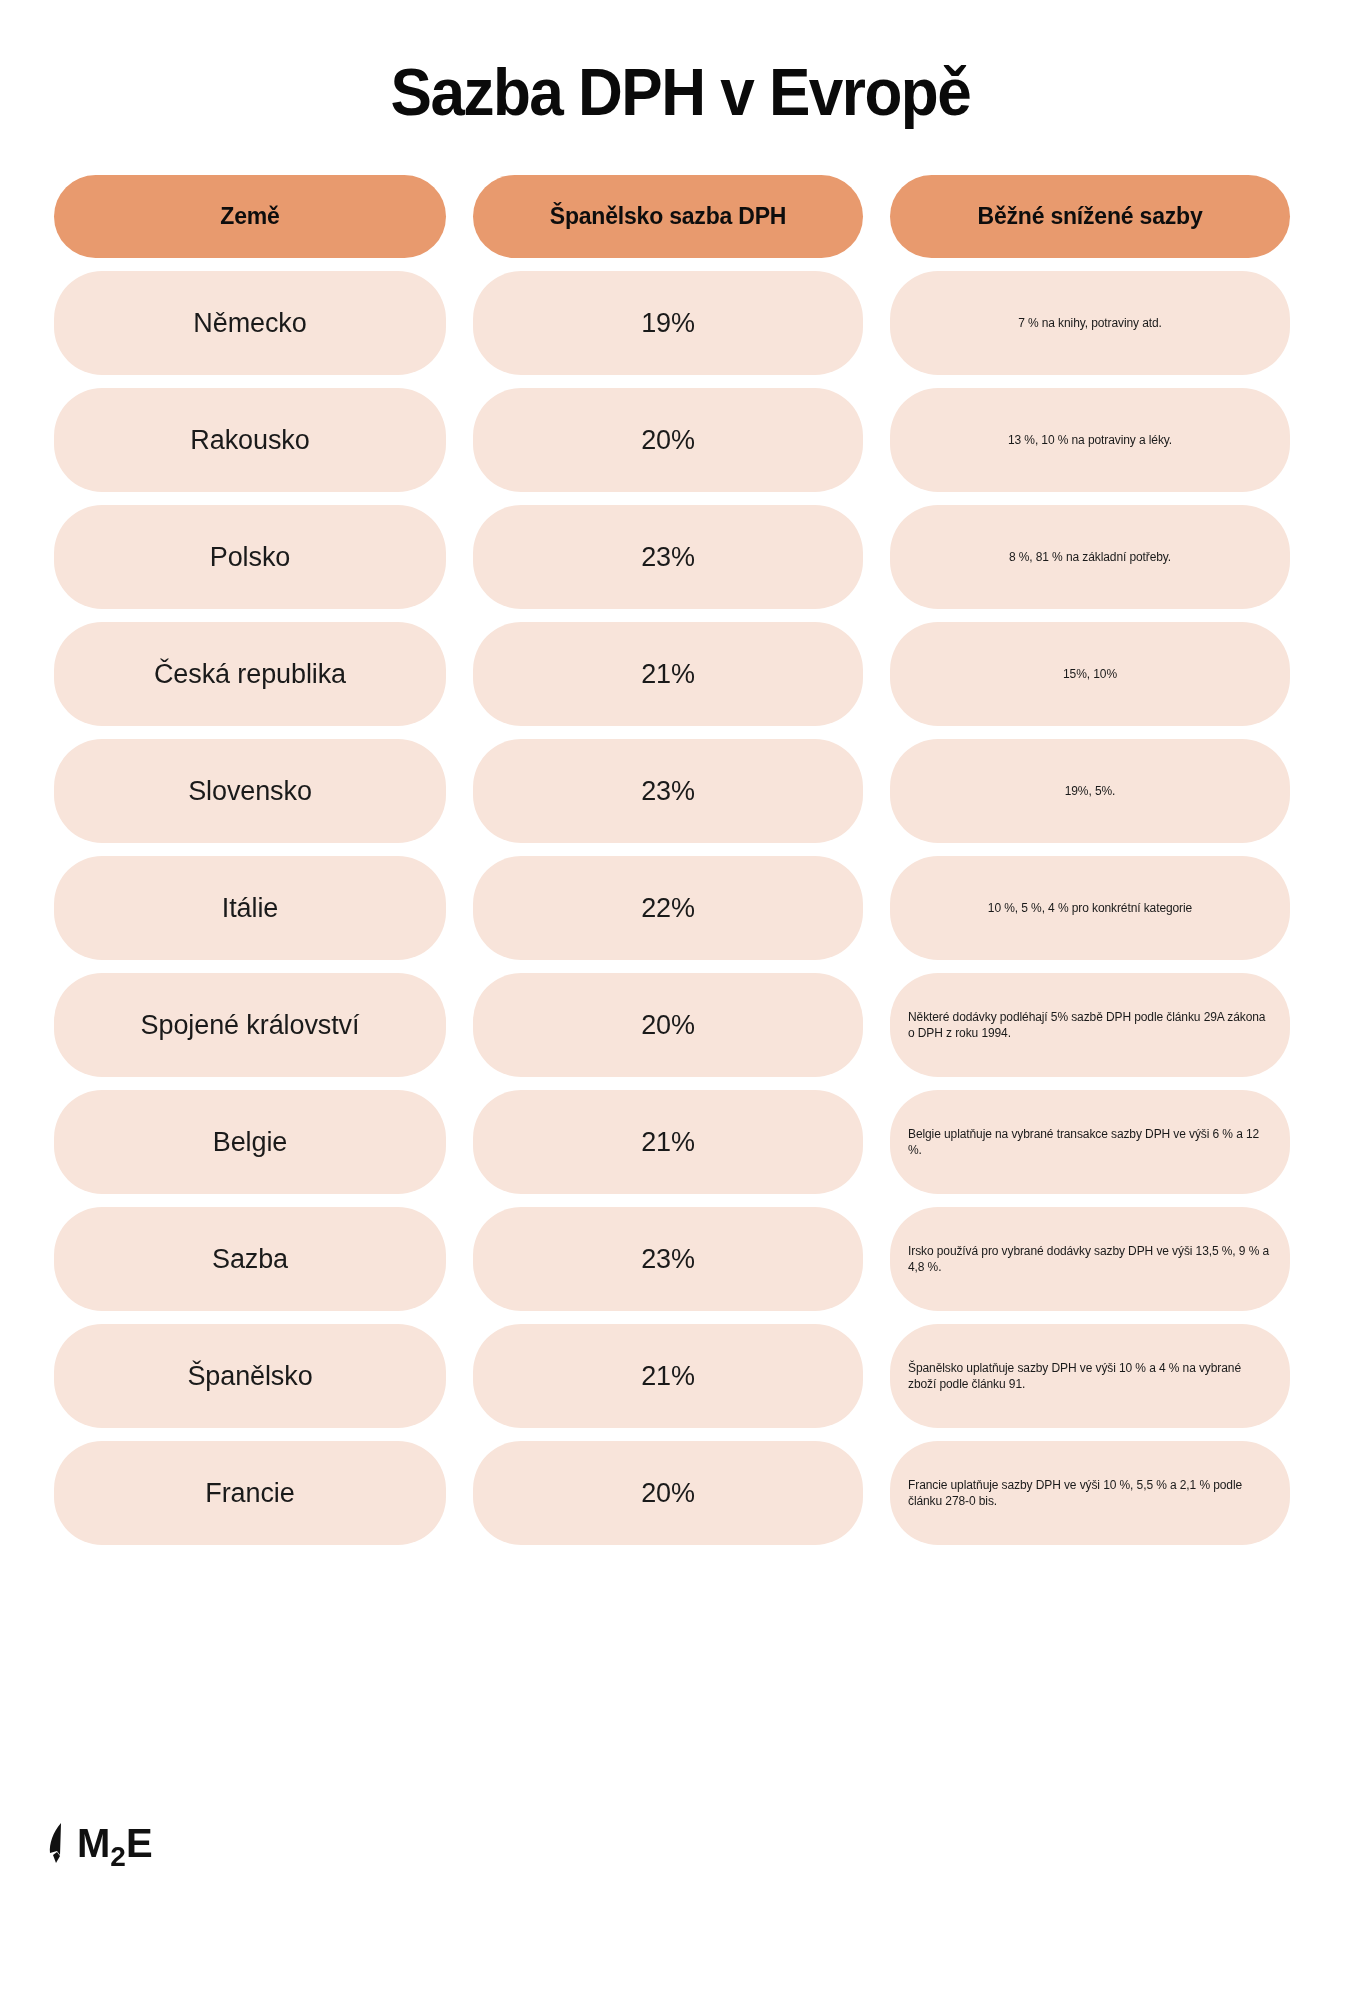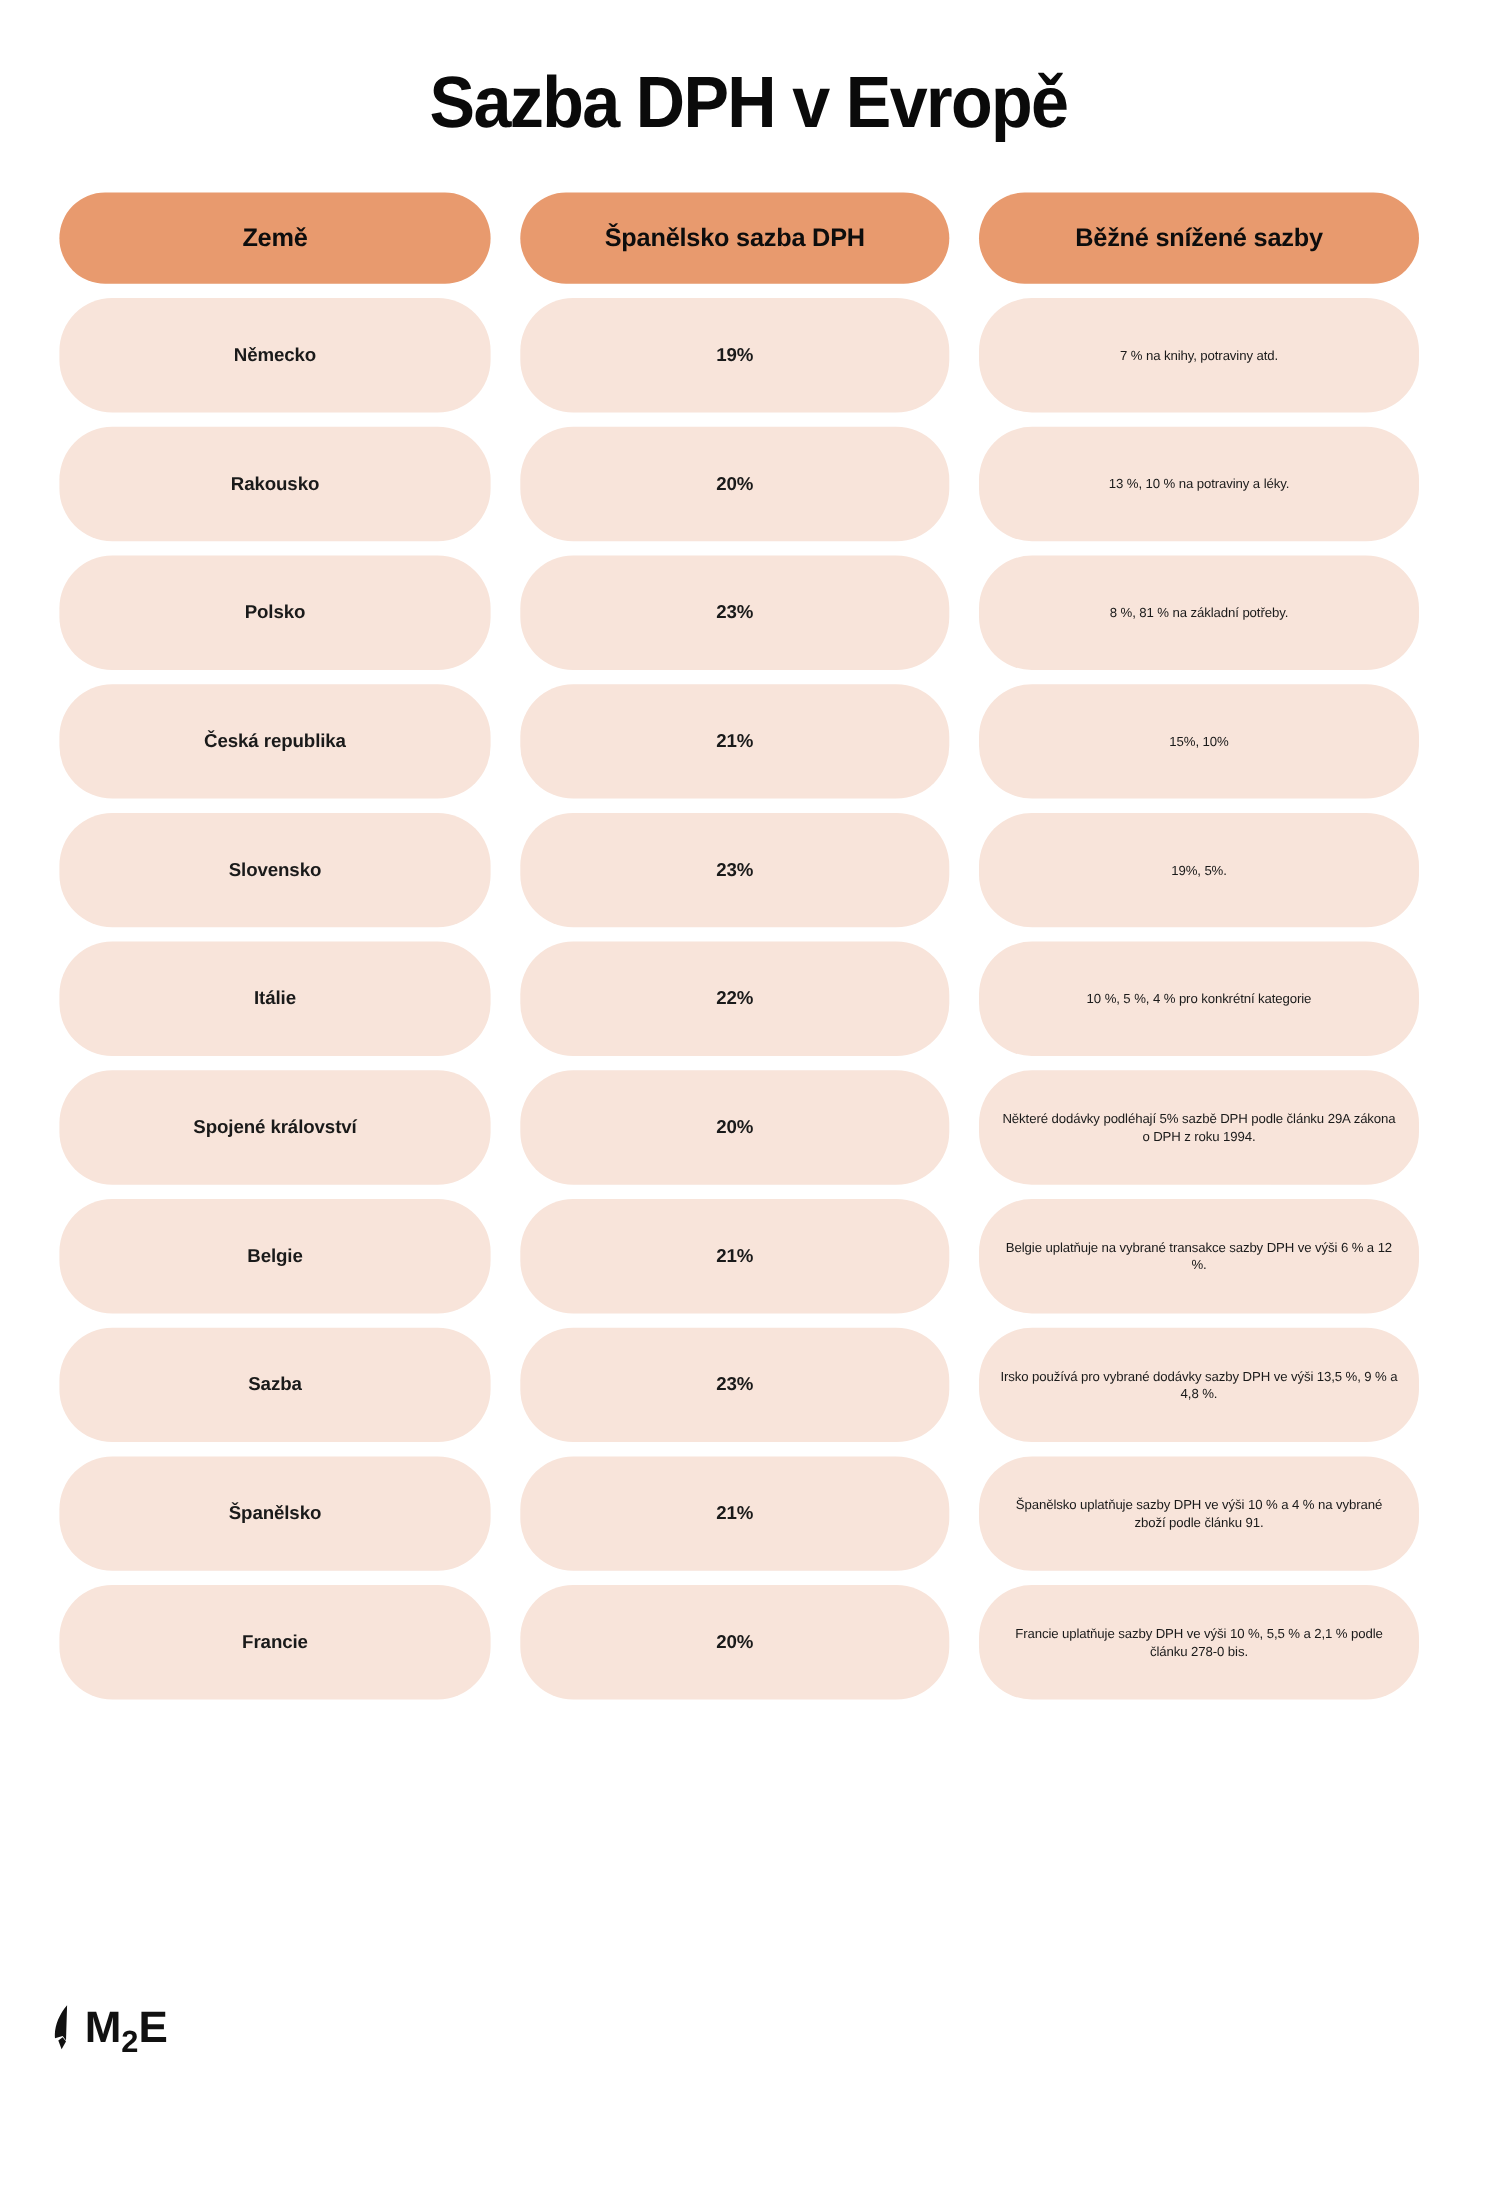--- a/index.html
+++ b/index.html
@@ -49,21 +49,21 @@
   .row {
     display: flex;
     gap: 27px;
     width: 100%;
   }
 
   .cell {
     display: flex;
     align-items: center;
     justify-content: center;
-    text-align: center;
+    text-align: left;
     border-radius: 48px;
     padding: 8px 18px;
   }
 
   .col-country  { width: 392px; }
   .col-standard { width: 390px; }
   .col-reduced  { width: 400px; }
 
   .head .cell {
     background: #e89a6e;
@@ -75,22 +75,22 @@
   }
 
   .body-row .cell {
     background: #f8e4da;
     min-height: 104px;
     color: #1a1a1a;
   }
 
   .body-row .col-country,
   .body-row .col-standard {
-    font-size: 17px;
-    font-weight: bold;
+    font-size: 27px;
+    font-weight: normal;
     letter-spacing: -0.1px;
   }
 
   .body-row .col-reduced {
     font-size: 12px;
     line-height: 1.38;
     font-weight: normal;
     letter-spacing: -0.1px;
   }
 

